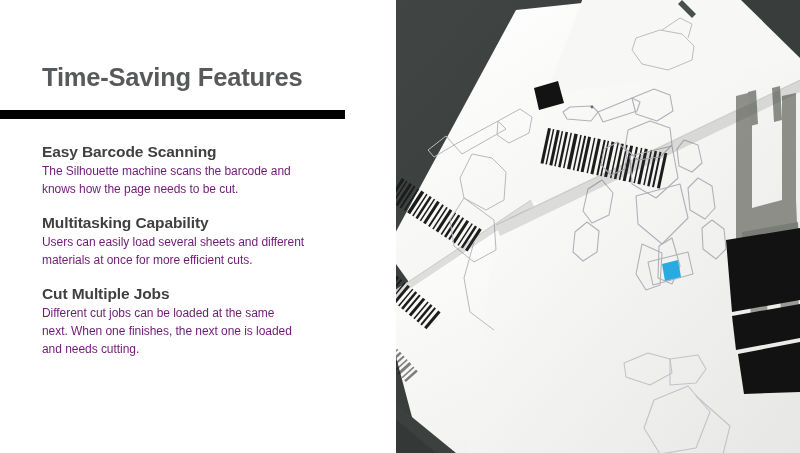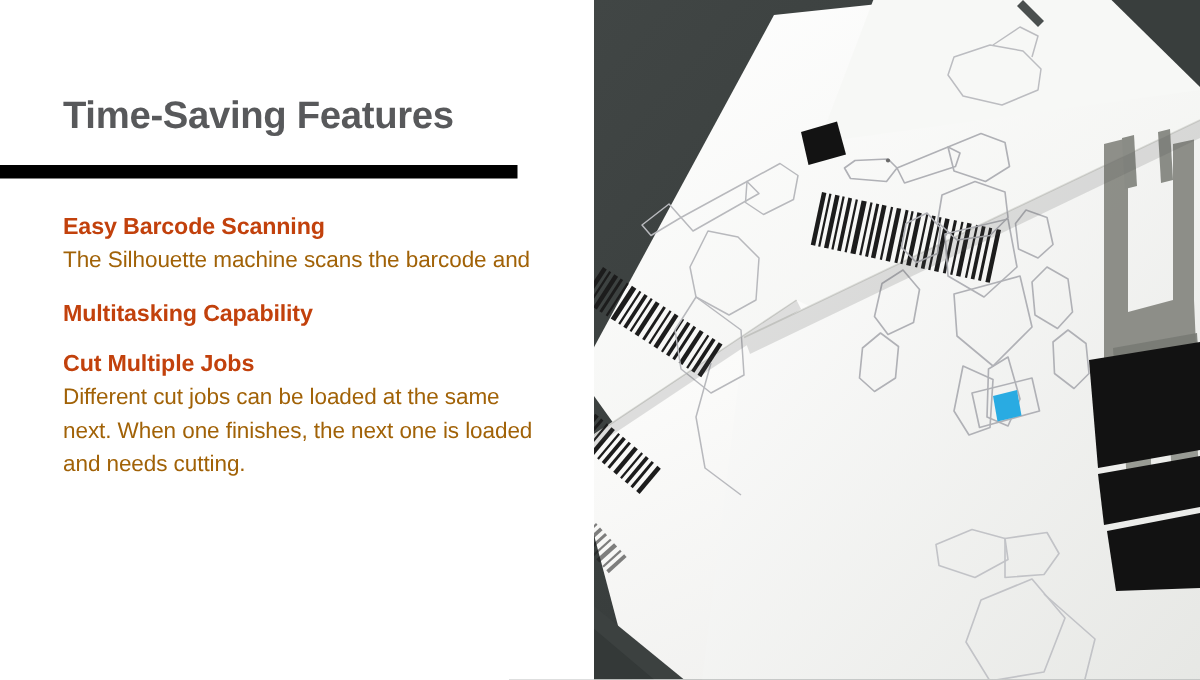--- a/index.html
+++ b/index.html
@@ -57,28 +57,28 @@
   }
   .feature {
     margin-bottom: 14px;
   }
   .feature:last-child {
     margin-bottom: 0;
   }
   .feature-heading {
     font-size: 15.5px;
     font-weight: bold;
-    color: #c2410c;
+    color: #404040;
     line-height: 1.25;
     margin: 0 0 2px 0;
     letter-spacing: -0.1px;
   }
   .feature-body {
-    font-size: 15px;
-    color: #a16207;
+    font-size: 12px;
+    color: #701a75;
     line-height: 1.48;
     margin: 0;
     letter-spacing: -0.05px;
   }
   .feature-body .line {
     display: block;
     white-space: nowrap;
   }
 
   
@@ -107,25 +107,30 @@
     <div class="slide-title">Time-Saving Features</div>
 
     <div class="title-rule"></div>
 
     <div class="features">
 
       <div class="feature">
         <div class="feature-heading">Easy Barcode Scanning</div>
         <div class="feature-body">
           <span class="line">The Silhouette machine scans the barcode and</span>
+          <span class="line">knows how the page needs to be cut.</span>
         </div>
       </div>
 
       <div class="feature">
         <div class="feature-heading">Multitasking Capability</div>
+        <div class="feature-body">
+          <span class="line">Users can easily load several sheets and different</span>
+          <span class="line">materials at once for more efficient cuts.</span>
+        </div>
       </div>
 
       <div class="feature">
         <div class="feature-heading">Cut Multiple Jobs</div>
         <div class="feature-body">
           <span class="line">Different cut jobs can be loaded at the same</span>
           <span class="line">next. When one finishes, the next one is loaded</span>
           <span class="line">and needs cutting.</span>
         </div>
       </div>

